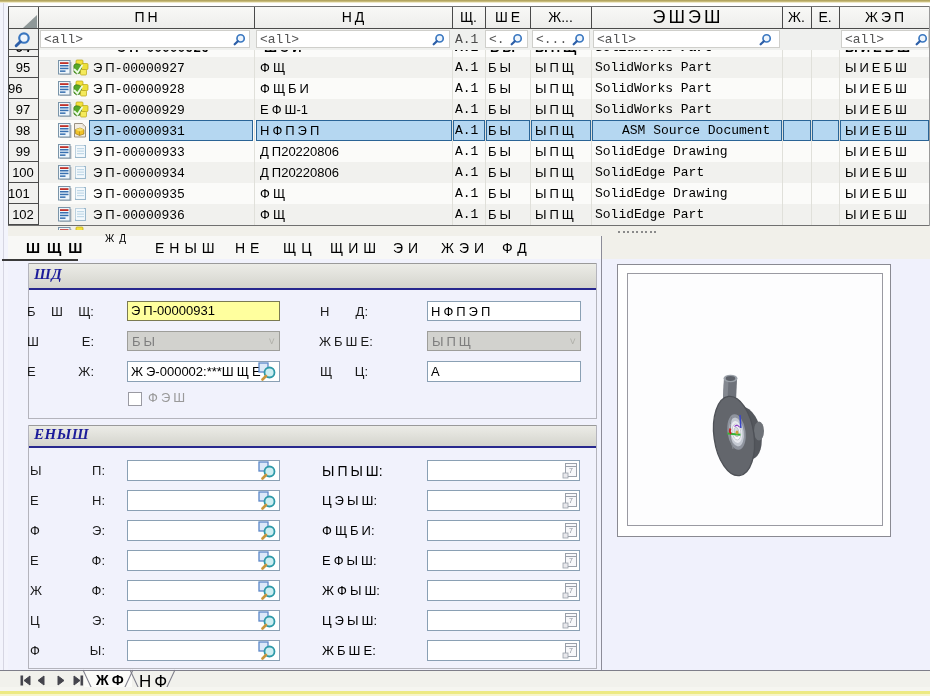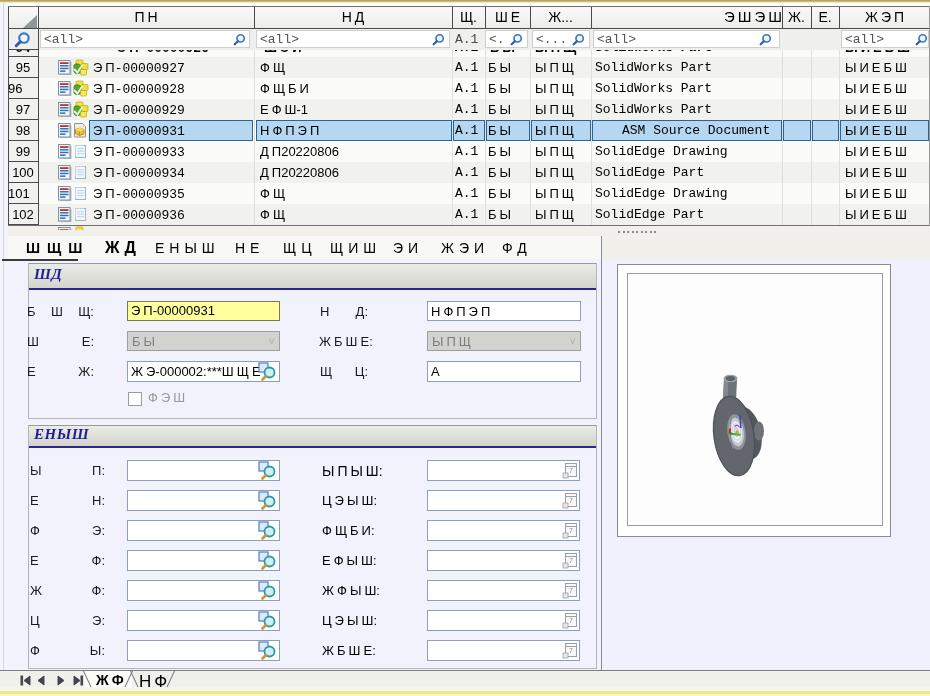--- a/index.html
+++ b/index.html
@@ -260,21 +260,21 @@
 <div class="a" style="left:591px;top:6px;width:1px;height:22px;background:#4a4a4a"></div>
 <div class="a" style="left:782px;top:6px;width:1px;height:22px;background:#4a4a4a"></div>
 <div class="a" style="left:811px;top:6px;width:1px;height:22px;background:#4a4a4a"></div>
 <div class="a" style="left:839px;top:6px;width:1px;height:22px;background:#4a4a4a"></div>
 <div class="a" style="left:8px;top:28px;width:922px;height:1px;background:#4a4a4a"></div>
 <div class="a" style="left:38px;top:6px;width:216px;height:22px;line-height:22px;text-align:center;font-size:14px;white-space:nowrap;overflow:hidden"><span class="c">ПН</span></div>
 <div class="a" style="left:254px;top:6px;width:198px;height:22px;line-height:22px;text-align:center;font-size:14px;white-space:nowrap;overflow:hidden"><span class="c">НД</span></div>
 <div class="a" style="left:452px;top:6px;width:33px;height:22px;line-height:22px;text-align:center;font-size:14px;white-space:nowrap;overflow:hidden"><span class="c">Щ</span>.</div>
 <div class="a" style="left:485px;top:6px;width:45px;height:22px;line-height:22px;text-align:center;font-size:14px;white-space:nowrap;overflow:hidden"><span class="c">ШЕ</span></div>
 <div class="a" style="left:530px;top:6px;width:61px;height:22px;line-height:22px;text-align:center;font-size:14px;white-space:nowrap;overflow:hidden"><span class="c">Ж</span>...</div>
-<div class="a" style="left:591px;top:6px;width:191px;height:22px;line-height:22px;text-align:right;font-size:15px;white-space:nowrap;overflow:hidden"><span class="c">ЭШЭШ</span></div>
+<div class="a" style="left:591px;top:6px;width:191px;height:22px;line-height:22px;text-align:center;font-size:18px;white-space:nowrap;overflow:hidden"><span class="c">ЭШЭШ</span></div>
 <div class="a" style="left:782px;top:6px;width:29px;height:22px;line-height:22px;text-align:center;font-size:14px;white-space:nowrap;overflow:hidden"><span class="c">Ж</span>.</div>
 <div class="a" style="left:811px;top:6px;width:28px;height:22px;line-height:22px;text-align:center;font-size:14px;white-space:nowrap;overflow:hidden"><span class="c">Е</span>.</div>
 <div class="a" style="left:839px;top:6px;width:91px;height:22px;line-height:22px;text-align:center;font-size:14px;white-space:nowrap;overflow:hidden"><span class="c">ЖЭП</span></div>
 <svg class="a" style="left:8px;top:6px" width="30" height="22" viewBox="0 0 30 22">
     <path d="M29 22 L15 22 L29 9 Z" fill="#8f9898"></path>
   </svg>
 <div class="a" style="left:8px;top:6px;width:1px;height:220px;background:#4a4a4a"></div>
 <div class="a" style="left:38px;top:6px;width:1px;height:220px;background:#4a4a4a"></div>
 <div class="a" style="left:8px;top:49px;width:30px;height:1px;background:#4a4a4a"></div>
 <div class="a" style="left:8px;top:6px;width:922px;height:1px;background:#707070"></div>
@@ -343,21 +343,21 @@
     <svg class="a" style="left:34px;top:0px" width="17" height="18" viewBox="0 0 17 18">
       <rect x="4" y="1" width="7" height="6" rx="1" fill="#f4e23c" stroke="#b8a414" stroke-width="0.7"></rect>
       <rect x="9.5" y="4.5" width="6.5" height="6" rx="1" fill="#ece03a" stroke="#b8a414" stroke-width="0.7"></rect>
       <path d="M2 9 Q1 4 6 5 Q10 5.5 9.5 9 L8 14 Q4 16 2 13 Z" fill="#55a82a" stroke="#3d7a1a" stroke-width="0.8"></path>
       <rect x="8.5" y="10.5" width="6" height="5.5" rx="1" fill="#f4ea5c" stroke="#b8a414" stroke-width="0.7"></rect>
       <path d="M2.5 10.5 L5.5 13.5 L10 6.5" fill="none" stroke="#eefae8" stroke-width="1.8" stroke-linecap="round"></path>
     </svg>
   </div>
 <div class="a" style="left:8px;top:236px;width:922px;height:23px;background:#f8f8f6"></div>
 <div class="a" style="left:26px;top:238px;height:20px;line-height:20px;font-size:14px;font-weight:bold;letter-spacing:7px">ШЩШ</div>
-<div class="a" style="left:105px;top:238px;height:20px;line-height:20px;font-size:16px;font-weight:bold;letter-spacing:5px">ЖД</div>
+<div class="a" style="left:105px;top:229px;height:20px;line-height:20px;font-size:10px;font-weight:normal;letter-spacing:5px">ЖД</div>
 <div class="a" style="left:155px;top:238px;height:20px;line-height:20px;font-size:14px;font-weight:normal;letter-spacing:5px">ЕНЫШ</div>
 <div class="a" style="left:235px;top:238px;height:20px;line-height:20px;font-size:14px;font-weight:normal;letter-spacing:5px">НЕ</div>
 <div class="a" style="left:283px;top:238px;height:20px;line-height:20px;font-size:14px;font-weight:normal;letter-spacing:5px">ЩЦ</div>
 <div class="a" style="left:330px;top:238px;height:20px;line-height:20px;font-size:14px;font-weight:normal;letter-spacing:5px">ЩИШ</div>
 <div class="a" style="left:393px;top:238px;height:20px;line-height:20px;font-size:14px;font-weight:normal;letter-spacing:5px">ЭИ</div>
 <div class="a" style="left:441px;top:238px;height:20px;line-height:20px;font-size:14px;font-weight:normal;letter-spacing:5px">ЖЭИ</div>
 <div class="a" style="left:502px;top:238px;height:20px;line-height:20px;font-size:14px;font-weight:normal;letter-spacing:5px">ФД</div>
 <div class="a" style="left:2px;top:259px;width:76px;height:2px;background:#3a3a3a;z-index:9"></div>
 <div class="a" style="left:8px;top:259px;width:593px;height:411px;background:#f1f2fc"></div>
 <div class="a" style="left:601px;top:236px;width:1px;height:434px;background:#8c8c98"></div>

